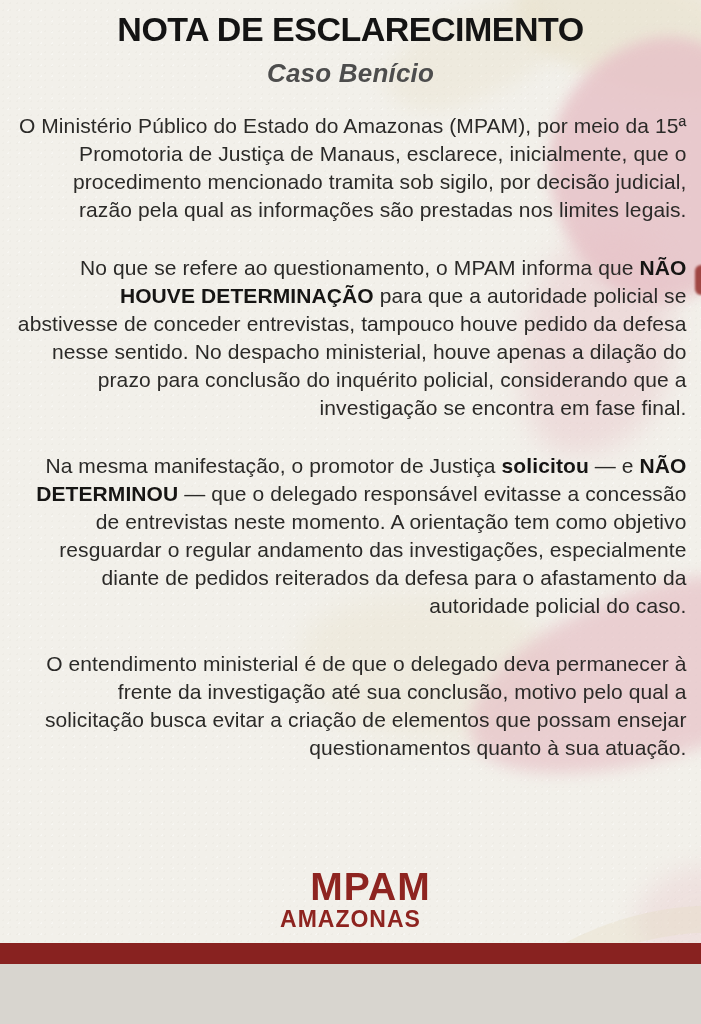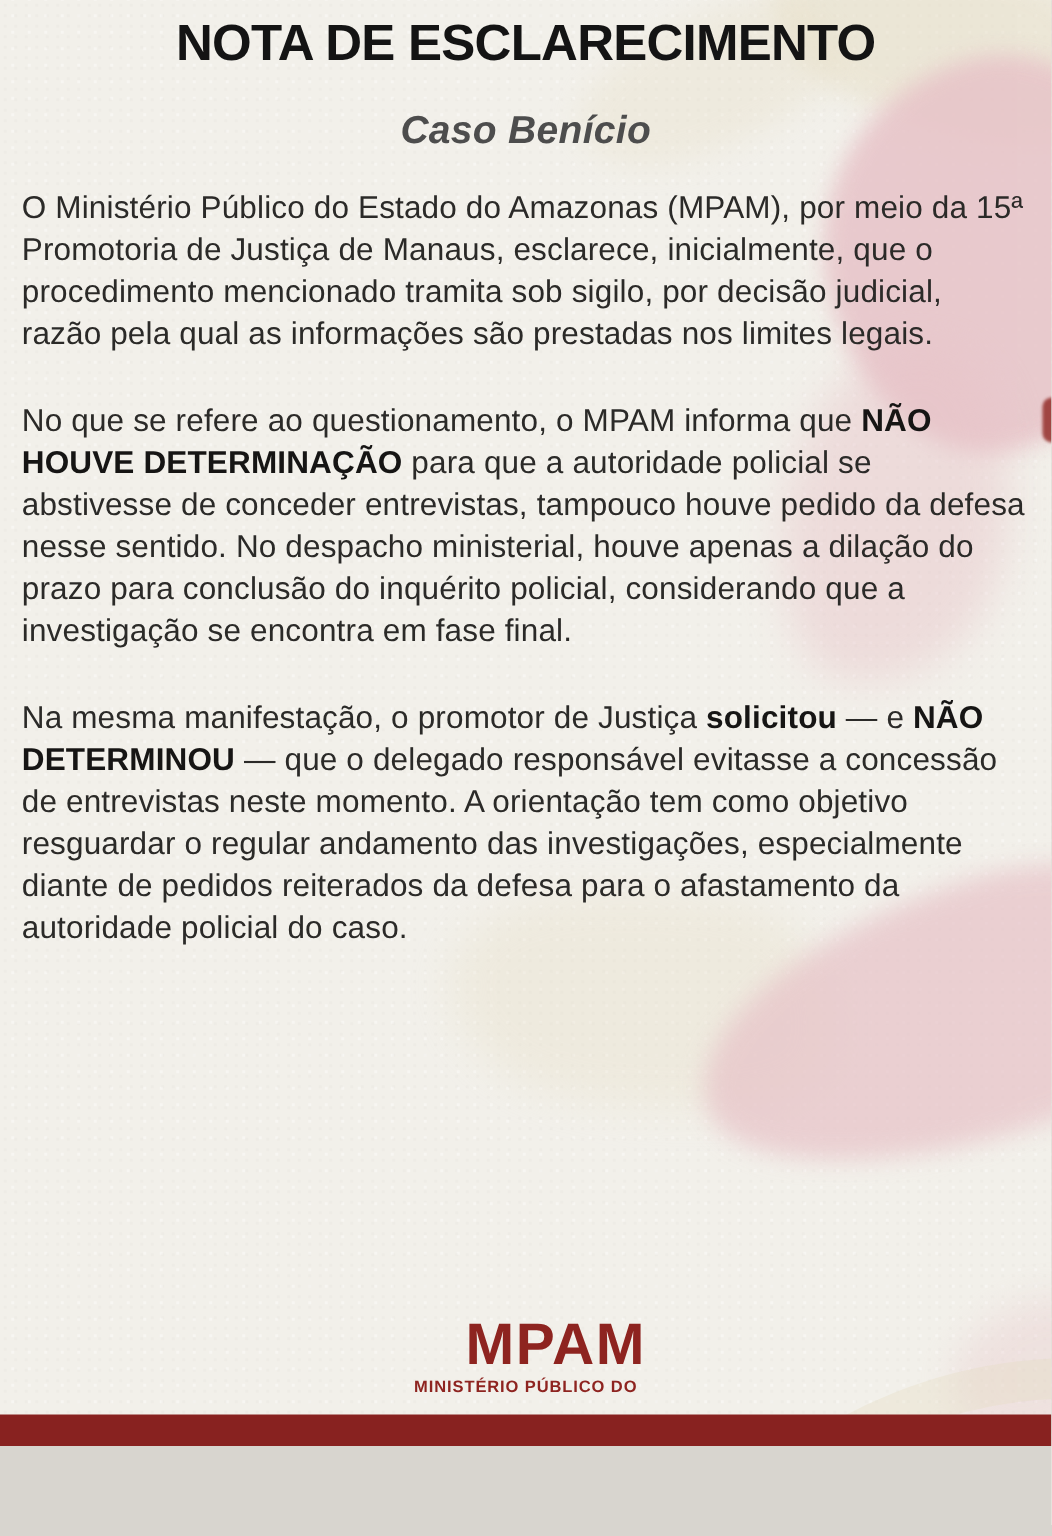--- a/index.html
+++ b/index.html
@@ -35,28 +35,28 @@
 
   
   .header, .content, .footer { position: relative; z-index: 1; }
 
   .header { padding-top: 12px; text-align: center; }
   .title {
     font-size: 34px; font-weight: 800; letter-spacing: -0.5px;
     color: var(--title, #141414); line-height: 1.05;
   }
   .subtitle {
-    margin-top: 23px; font-size: 26px; font-weight: 700; font-style: italic;
+    margin-top: 10px; font-size: 26px; font-weight: 700; font-style: italic;
     color: var(--subtitle, #4d4d4d); letter-spacing: 0.2px; text-align: center;
   }
 
   .content { margin-top: 23px; }
   .content p {
     max-width: 672px; margin: 0 auto 30px auto;
-    text-align: left; color: var(--text, #2b2a28);
+    text-align: right; color: var(--text, #2b2a28);
     font-size: 21px; line-height: 28px; letter-spacing: 0.1px;
   }
   .content p strong { font-weight: 800; color: #161514; }
 
   
   .footer { position: absolute; left: 0; right: 0; bottom: 0; }
   .logo { text-align: center; padding-bottom: 12px; color: var(--brand-red, #8e2420); }
   .logo-acronym { font-size: 39px; font-weight: 800; line-height: 1; letter-spacing: 1px; padding-left: 40px; }
   .logo-line1   { font-size: 11px; font-weight: 700; letter-spacing: 0.6px; margin-top: 3px; }
   .logo-line2   { font-size: 23px; font-weight: 800; letter-spacing: 1px; line-height: 1.05; margin-top: 1px; }
@@ -87,23 +87,24 @@
 
   <header class="header">
     <h1 class="title">NOTA DE ESCLARECIMENTO</h1>
     <div class="subtitle">Caso Benício</div>
   </header>
 
   <main class="content">
     <p><span>O Ministério Público do Estado do Amazonas (MPAM), por meio da 15ª Promotoria de Justiça de Manaus, esclarece, inicialmente, que o procedimento mencionado tramita sob sigilo, por decisão judicial, razão pela qual as informações são prestadas nos limites legais.</span></p>
     <p><span>No que se refere ao questionamento, o MPAM informa que </span><strong>NÃO HOUVE DETERMINAÇÃO</strong><span> para que a autoridade policial se abstivesse de conceder entrevistas, tampouco houve pedido da defesa nesse sentido. No despacho ministerial, houve apenas a dilação do prazo para conclusão do inquérito policial, considerando que a investigação se encontra em fase final.</span></p>
     <p><span>Na mesma manifestação, o promotor de Justiça </span><strong>solicitou</strong><span> — e </span><strong>NÃO DETERMINOU</strong><span> — que o delegado responsável evitasse a concessão de entrevistas neste momento. A orientação tem como objetivo resguardar o regular andamento das investigações, especialmente diante de pedidos reiterados da defesa para o afastamento da autoridade policial do caso.</span></p>
+    <p><span>O entendimento ministerial é de que o delegado deva permanecer à frente da investigação até sua conclusão, motivo pelo qual a solicitação busca evitar a criação de elementos que possam ensejar questionamentos quanto à sua atuação.</span></p>
   </main>
 
   <footer class="footer">
     <div class="logo">
       <div class="logo-acronym">MPAM</div>
-      <div class="logo-line1">MINISTÉRIO PÚBLICO DO</div>
+      <div class="logo-line2">AMAZONAS</div>
     </div>
     <div class="bottom-bar"></div>
   </footer>
 
 </div>
 
 </body></html>

